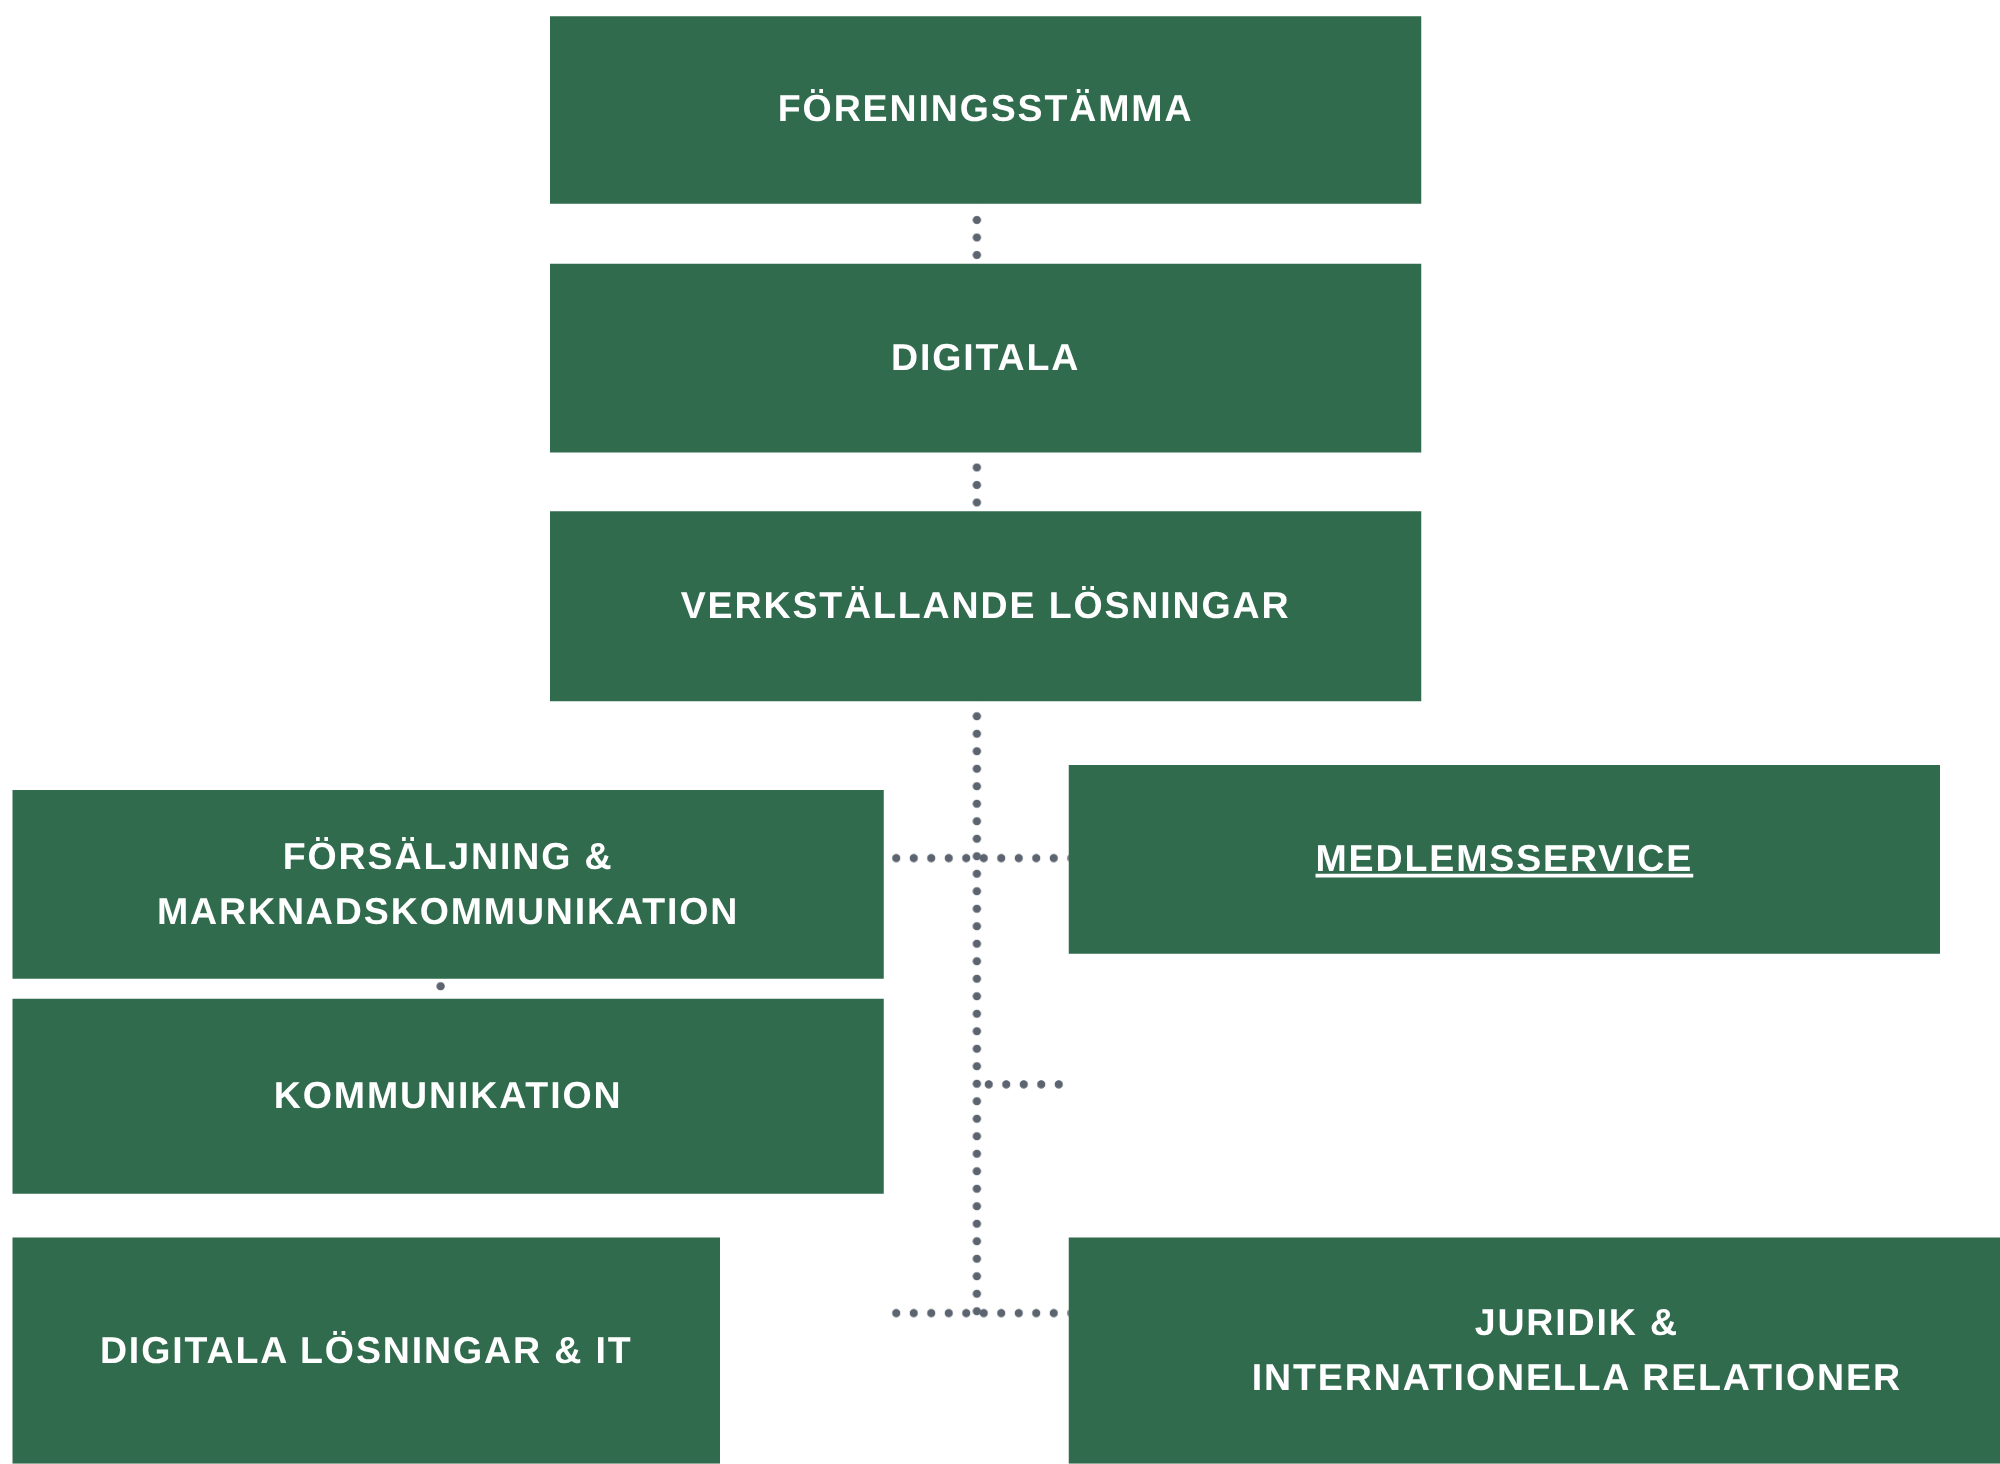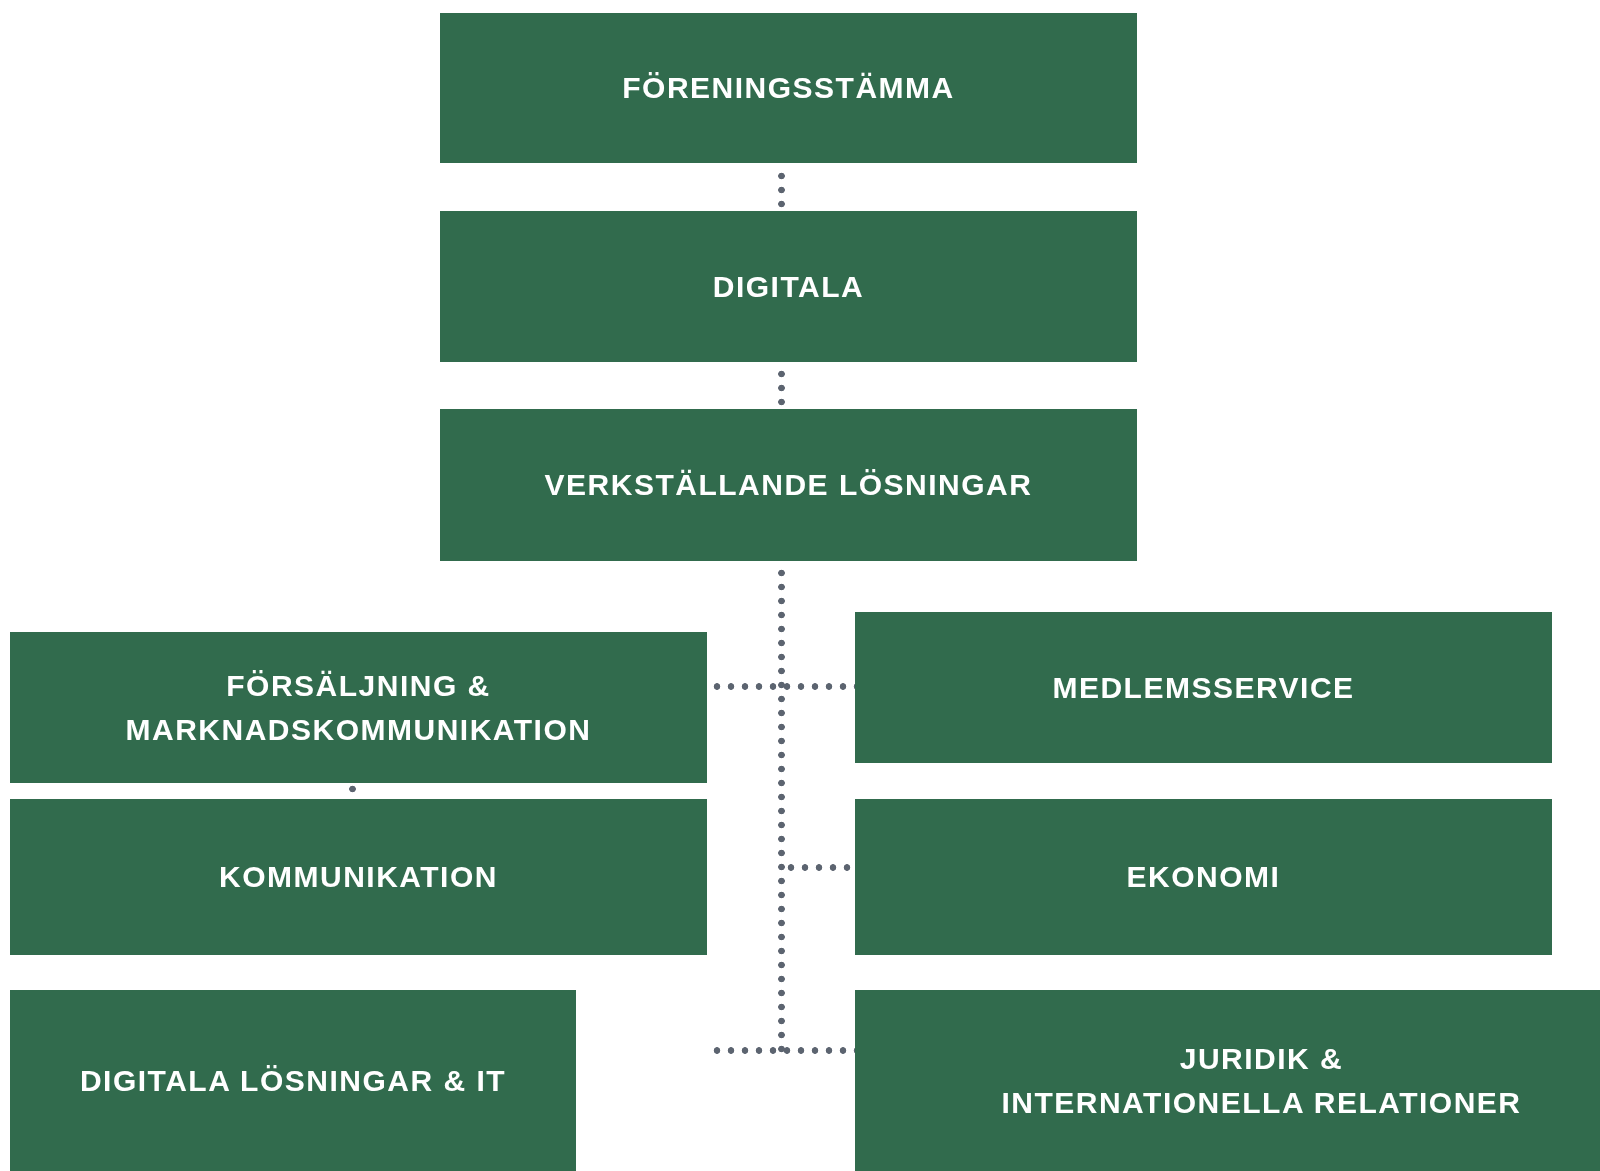--- a/index.html
+++ b/index.html
@@ -38,21 +38,21 @@
   }
   
   .n-stamma        { left: 440px; top: 13px;  width: 697px; height: 150px; }
   .n-styrelse      { left: 440px; top: 211px; width: 697px; height: 151px; }
   .n-vd            { left: 440px; top: 409px; width: 697px; height: 152px; }
   
   .n-forsaljning   { left: 10px;  top: 612px; width: 697px; height: 151px; margin-top: 20px; }
   .n-kommunikation { left: 10px;  top: 799px; width: 697px; height: 156px; text-align: right; }
   .n-digitala      { left: 10px;  top: 990px; width: 566px; height: 181px; }
   
-  .n-medlems       { left: 855px; top: 612px; width: 697px; height: 151px; }
+  .n-medlems       { left: 855px; top: 612px; width: 697px; height: 151px; text-decoration: underline; }
   .n-ekonomi       { left: 855px; top: 799px; width: 697px; height: 156px; }
   .n-juridik       { left: 855px; top: 990px; width: 813px; height: 181px; }
 
   
   .dot-v {
     position: absolute;
     width: 7px;
     background-image: radial-gradient(circle, var(--dots) 3px, transparent 3.6px);
     background-size: 7px 14px;
     background-repeat: repeat-y;
@@ -105,23 +105,20 @@
   </div>
 
   <div class="node n-medlems">
     <span>MEDLEMSSERVICE</span>
   </div>
 
   <div class="node n-kommunikation">
     <span>KOMMUNIKATION</span>
   </div>
 
-  <div class="node n-ekonomi">
-    <span>EKONOMI</span>
-  </div>
 
   <div class="node n-digitala">
     <span>DIGITALA LÖSNINGAR &amp; IT</span>
   </div>
 
   <div class="node n-juridik">
     <span>JURIDIK &amp;
 INTERNATIONELLA RELATIONER</span>
   </div>
 

